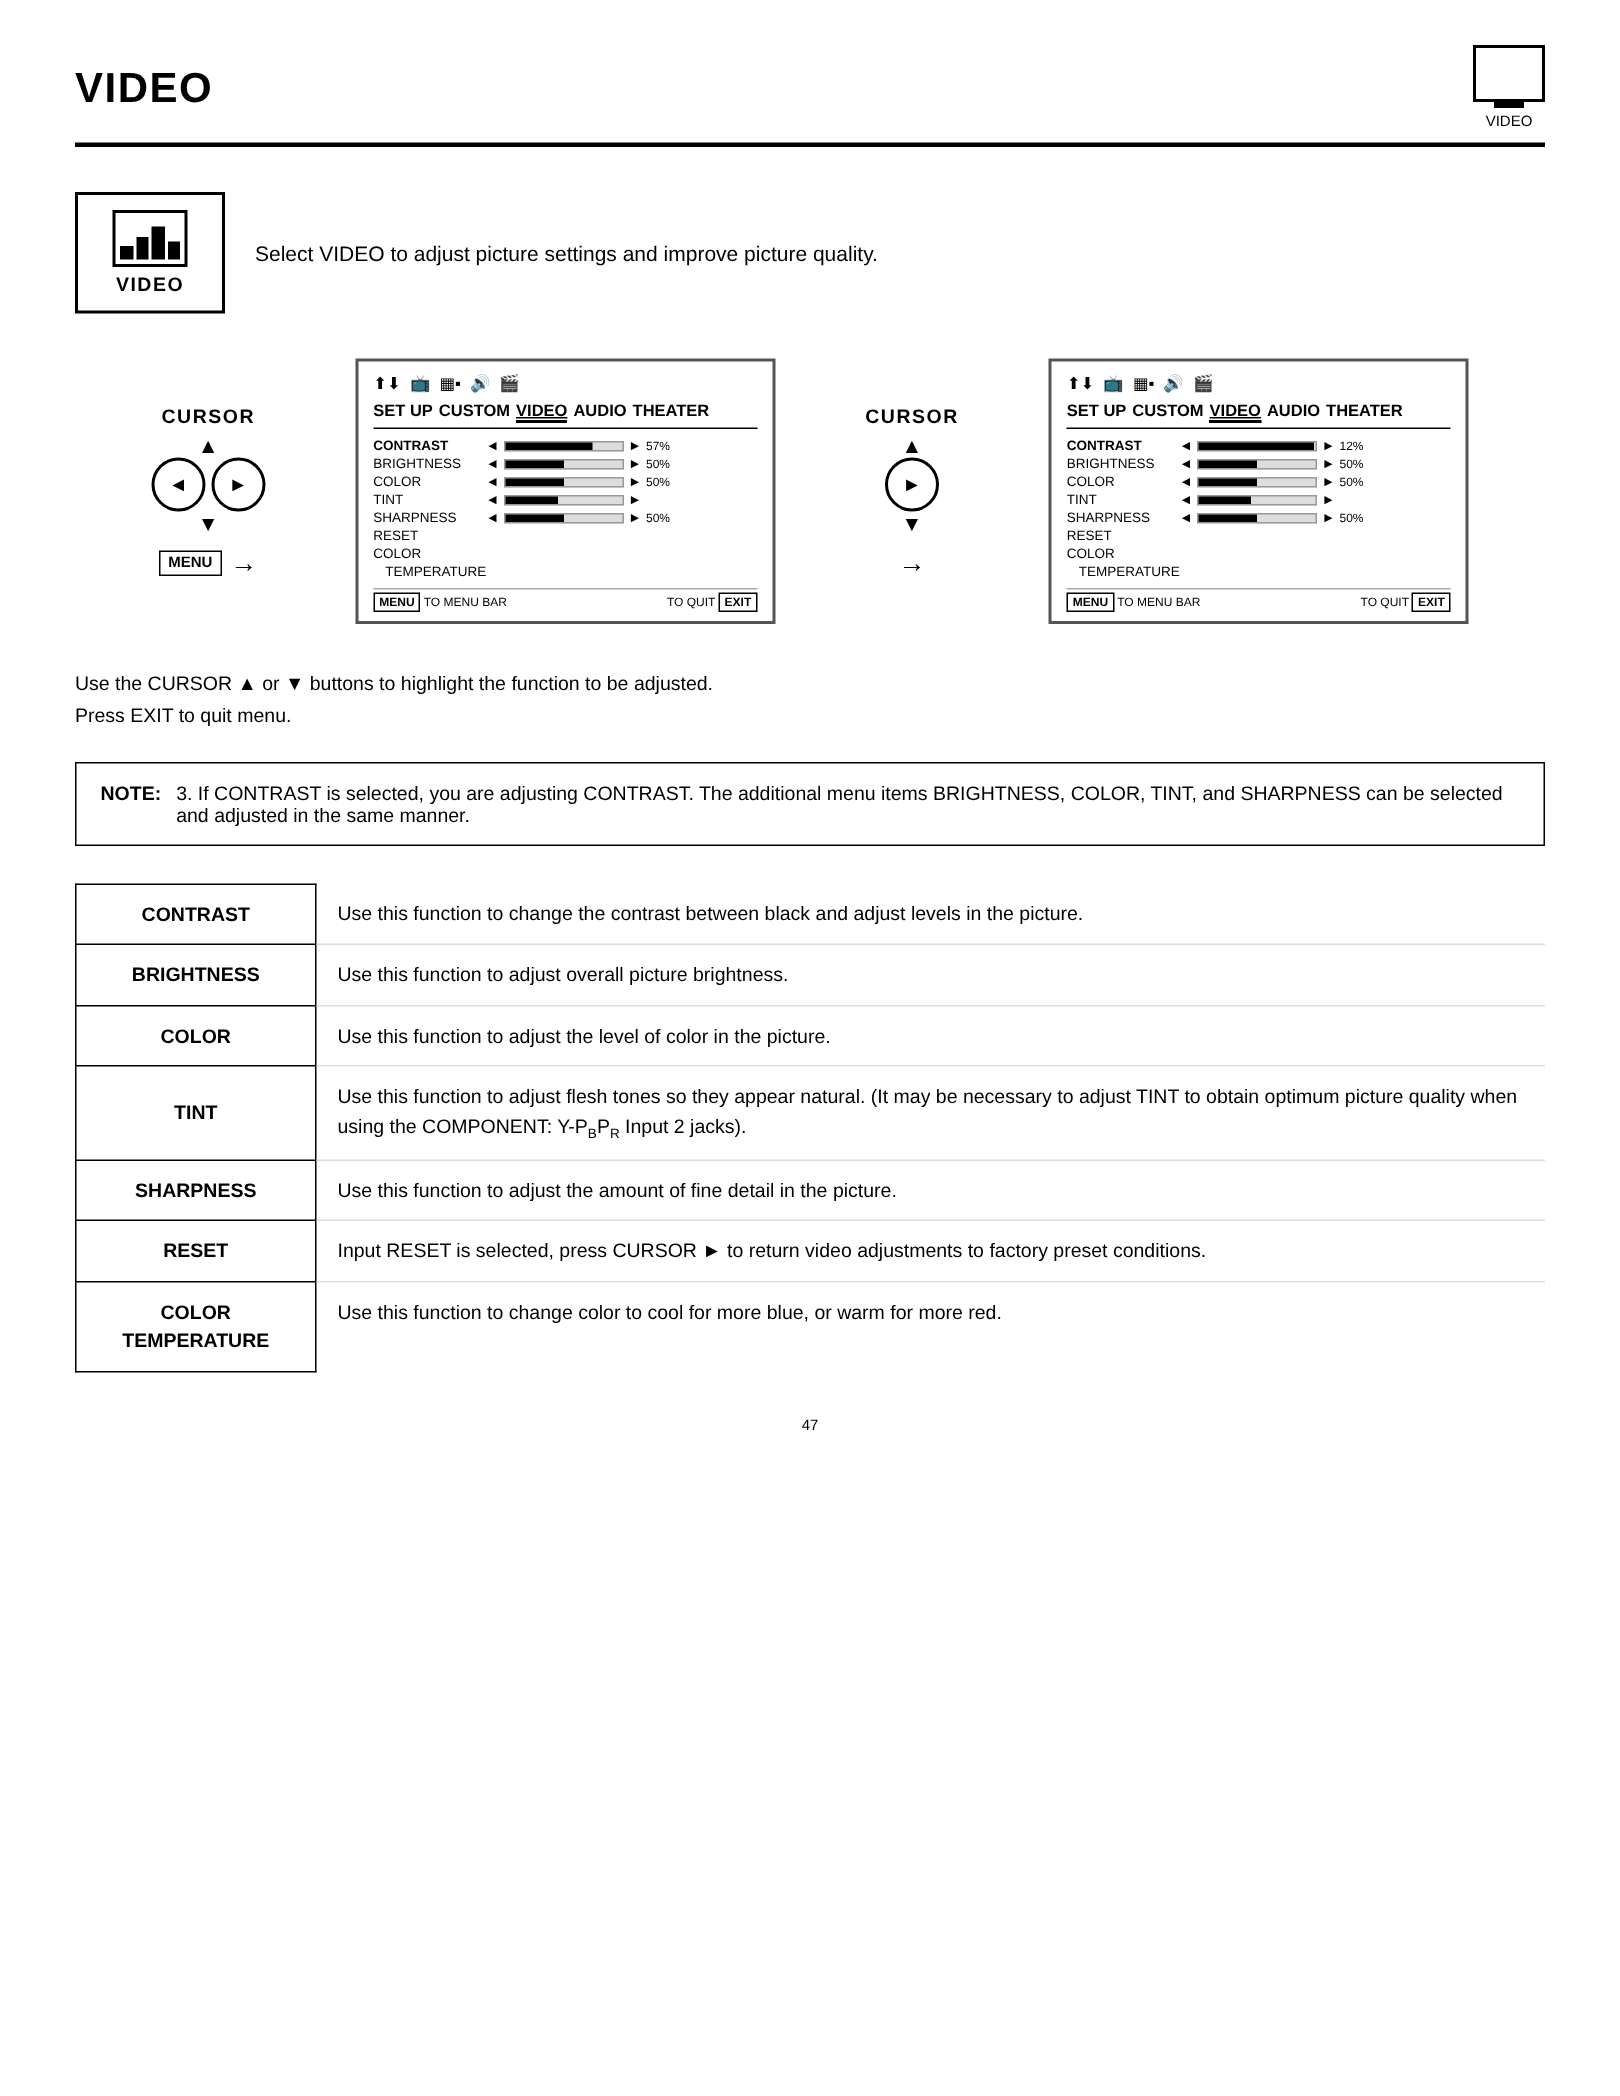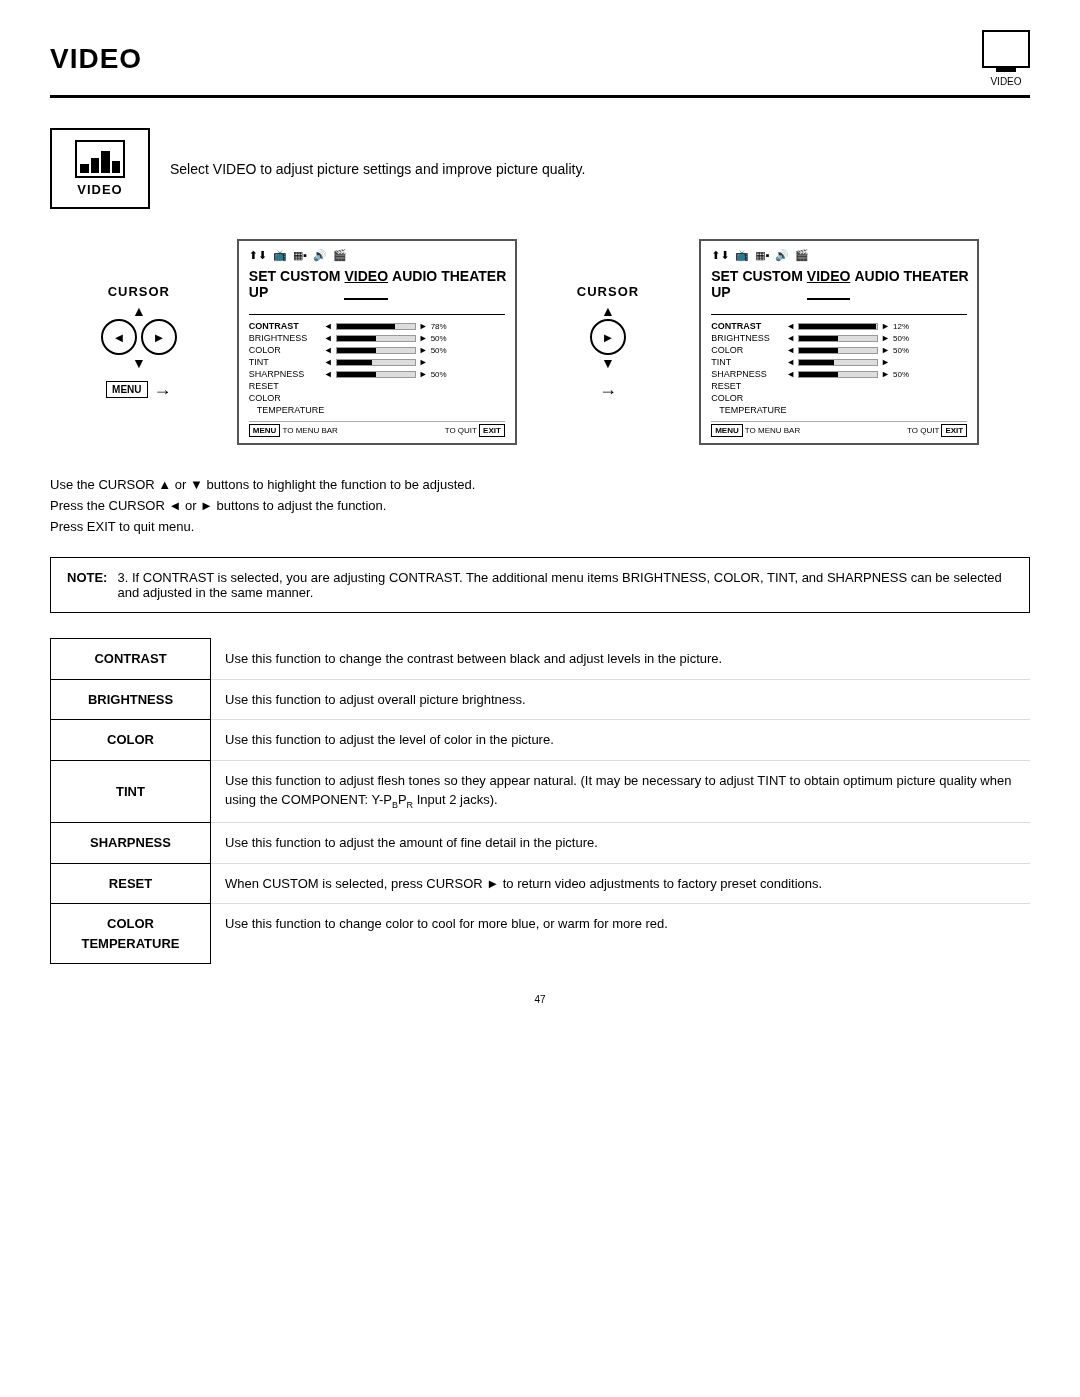--- a/index.html
+++ b/index.html
@@ -137,24 +137,24 @@
       align-items: center;
       margin-bottom: 6px;
       font-size: 9px;
     }
     .menu-top-icons .icon-sym {
       font-size: 11px;
     }
     .menu-nav-bar {
       display: flex;
       gap: 4px;
-      font-size: 14px;
+      font-size: 11px;
       font-weight: bold;
       border-bottom: 1px solid #000;
-      padding-bottom: 14px;
+      padding-bottom: 3px;
       margin-bottom: 6px;
     }
     .menu-nav-bar span.active {
       text-decoration: underline;
       border-bottom: 2px solid #000;
     }
     .menu-row {
       display: flex;
       align-items: center;
       margin-bottom: 2px;
@@ -371,21 +371,21 @@
     </div>
 
     <div class="menu-row">
       <div class="menu-row-label"><strong>CONTRAST</strong></div>
       <div class="menu-bar-container">
         <span class="arrow-left">◄</span>
         <div class="bar-track">
             <div class="bar-fill" style="width:75%;"></div>
           </div>
         <span class="arrow-right">►</span>
-        <span class="bar-value">78%</span>
+        <span class="bar-value">57%</span>
       </div>
     </div>
     <div class="menu-row">
       <div class="menu-row-label normal">BRIGHTNESS</div>
       <div class="menu-bar-container">
         <span class="arrow-left">◄</span>
         <div class="bar-track">
             <div class="bar-fill" style="width:50%;"></div>
           </div>
         <span class="arrow-right">►</span>
@@ -533,21 +533,20 @@
     </div>
     <div class="menu-bottom">
       <span><span class="menu-btn-tag">MENU</span> TO MENU BAR</span>
       <span>TO QUIT <span class="menu-btn-tag">EXIT</span></span>
     </div>
   </div>
 </div>
 
 <div class="instructions">
   <p>Use the CURSOR ▲ or ▼ buttons to highlight the function to be adjusted.</p>
-  <p>Press the CURSOR ◄ or ► buttons to adjust the function.</p>
   <p>Press EXIT to quit menu.</p>
 </div>
 
 <div class="note-box">
   <span class="note-label">NOTE:</span>
   <div>
     <span>3. If CONTRAST is selected, you are adjusting CONTRAST.  The additional menu items BRIGHTNESS, COLOR, TINT, and SHARPNESS can be selected and adjusted in the same manner.</span>
   </div>
 </div>
 
@@ -568,21 +567,21 @@
     <tr>
       <td>TINT</td>
       <td>Use this function to adjust flesh tones so they appear natural. (It may be necessary to adjust TINT to obtain optimum picture quality when using the COMPONENT: Y-P<sub>B</sub>P<sub>R</sub> Input 2 jacks).</td>
     </tr>
     <tr>
       <td>SHARPNESS</td>
       <td>Use this function to adjust the amount of fine detail in the picture.</td>
     </tr>
     <tr>
       <td>RESET</td>
-      <td>When CUSTOM is selected, press CURSOR ► to return video adjustments to factory preset conditions.</td>
+      <td>Input RESET is selected, press CURSOR ► to return video adjustments to factory preset conditions.</td>
     </tr>
     <tr>
       <td>COLOR<br>TEMPERATURE</td>
       <td>Use this function to change color to cool for more blue, or warm for more red.</td>
     </tr>
   </tbody>
 </table>
 
 <div class="page-number">47</div>
 

